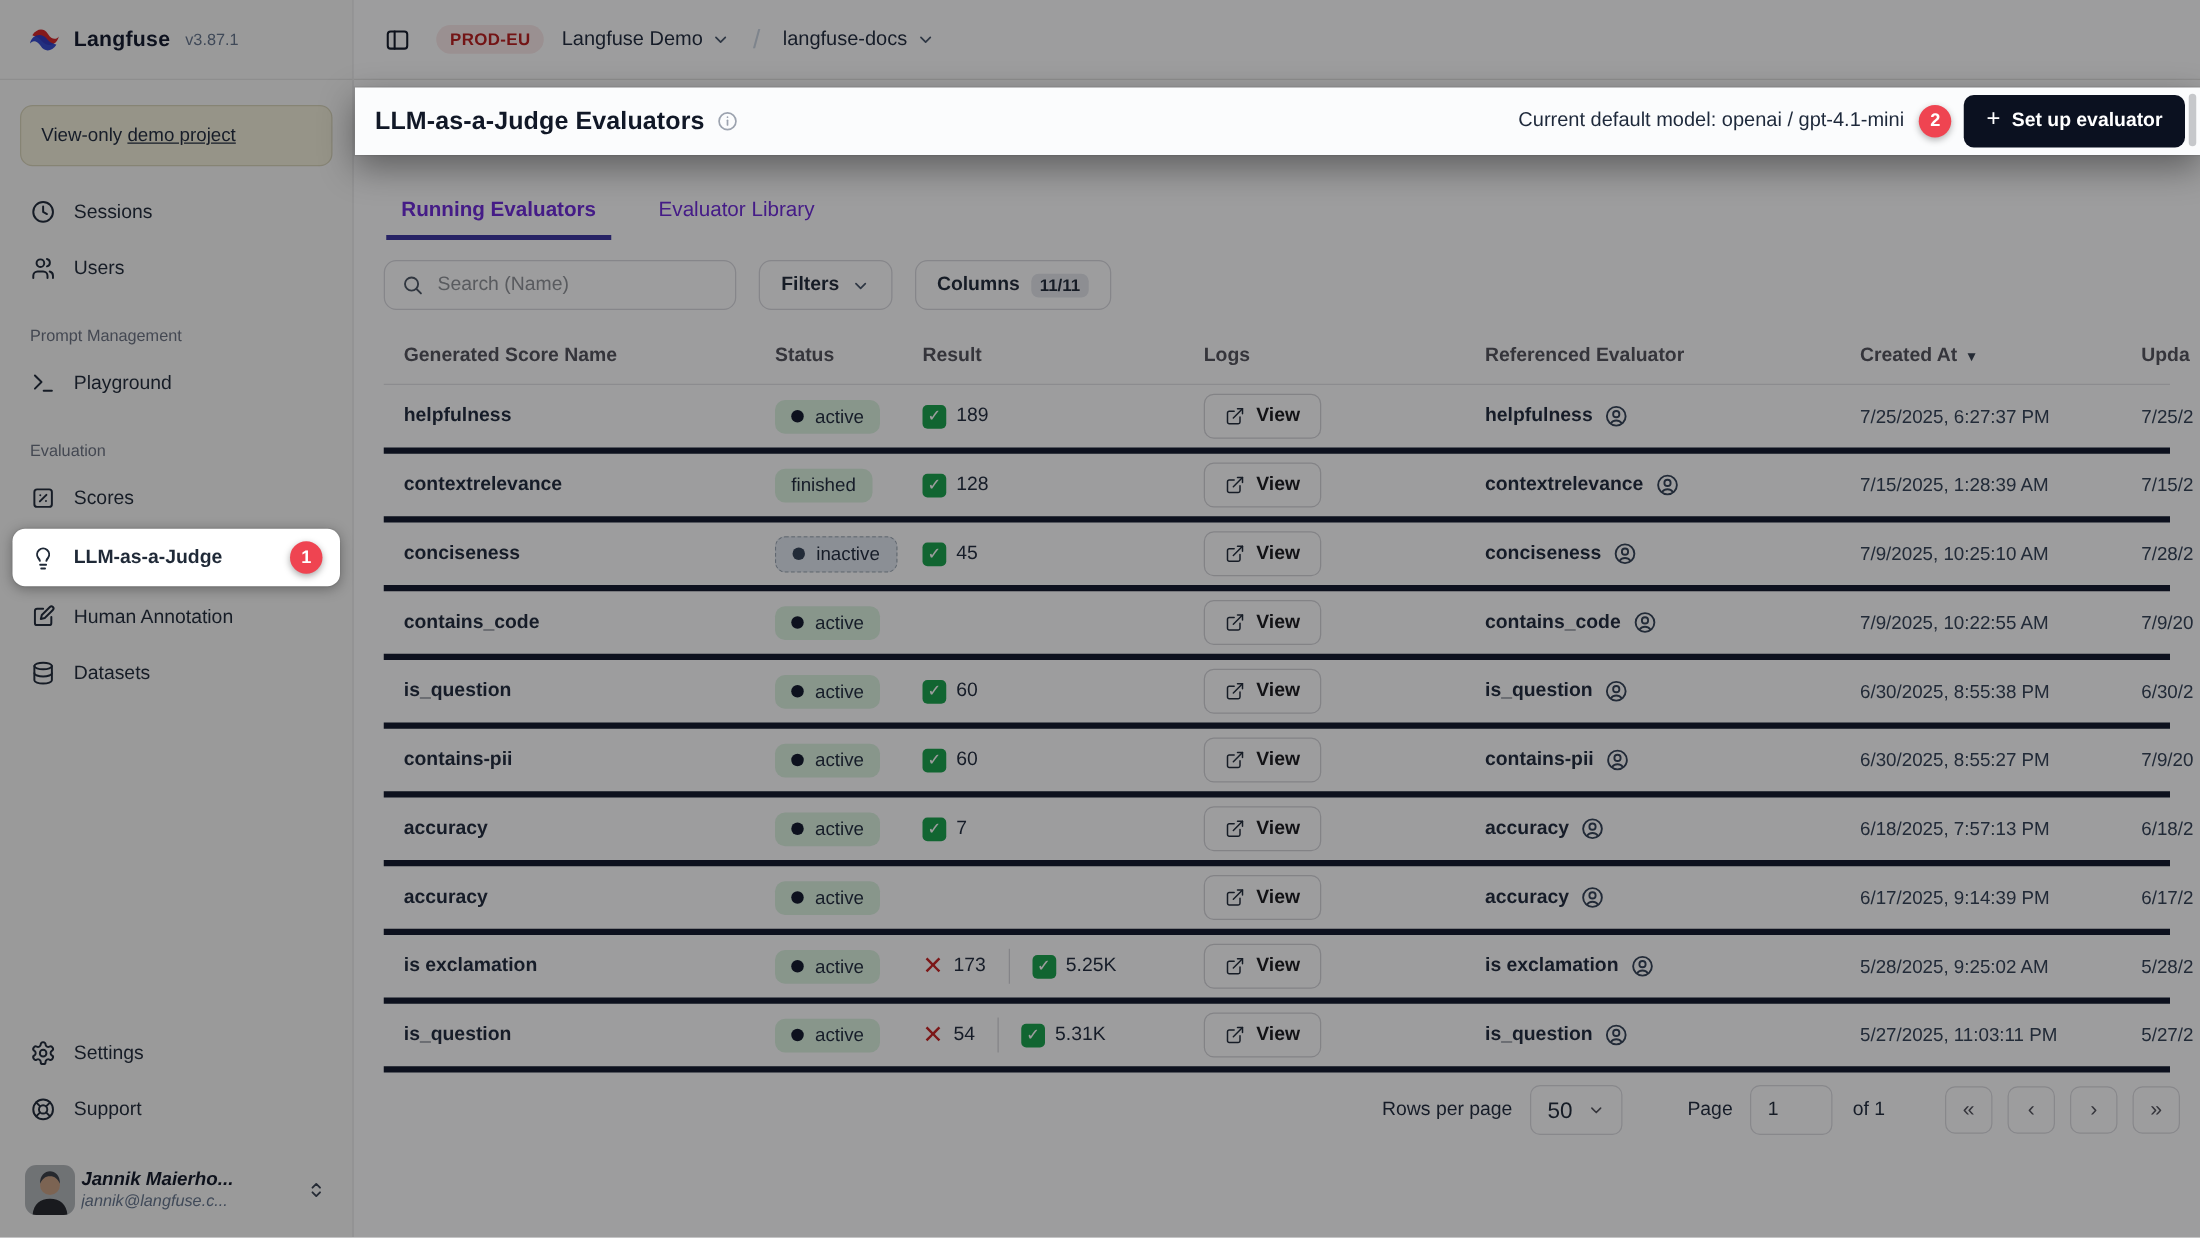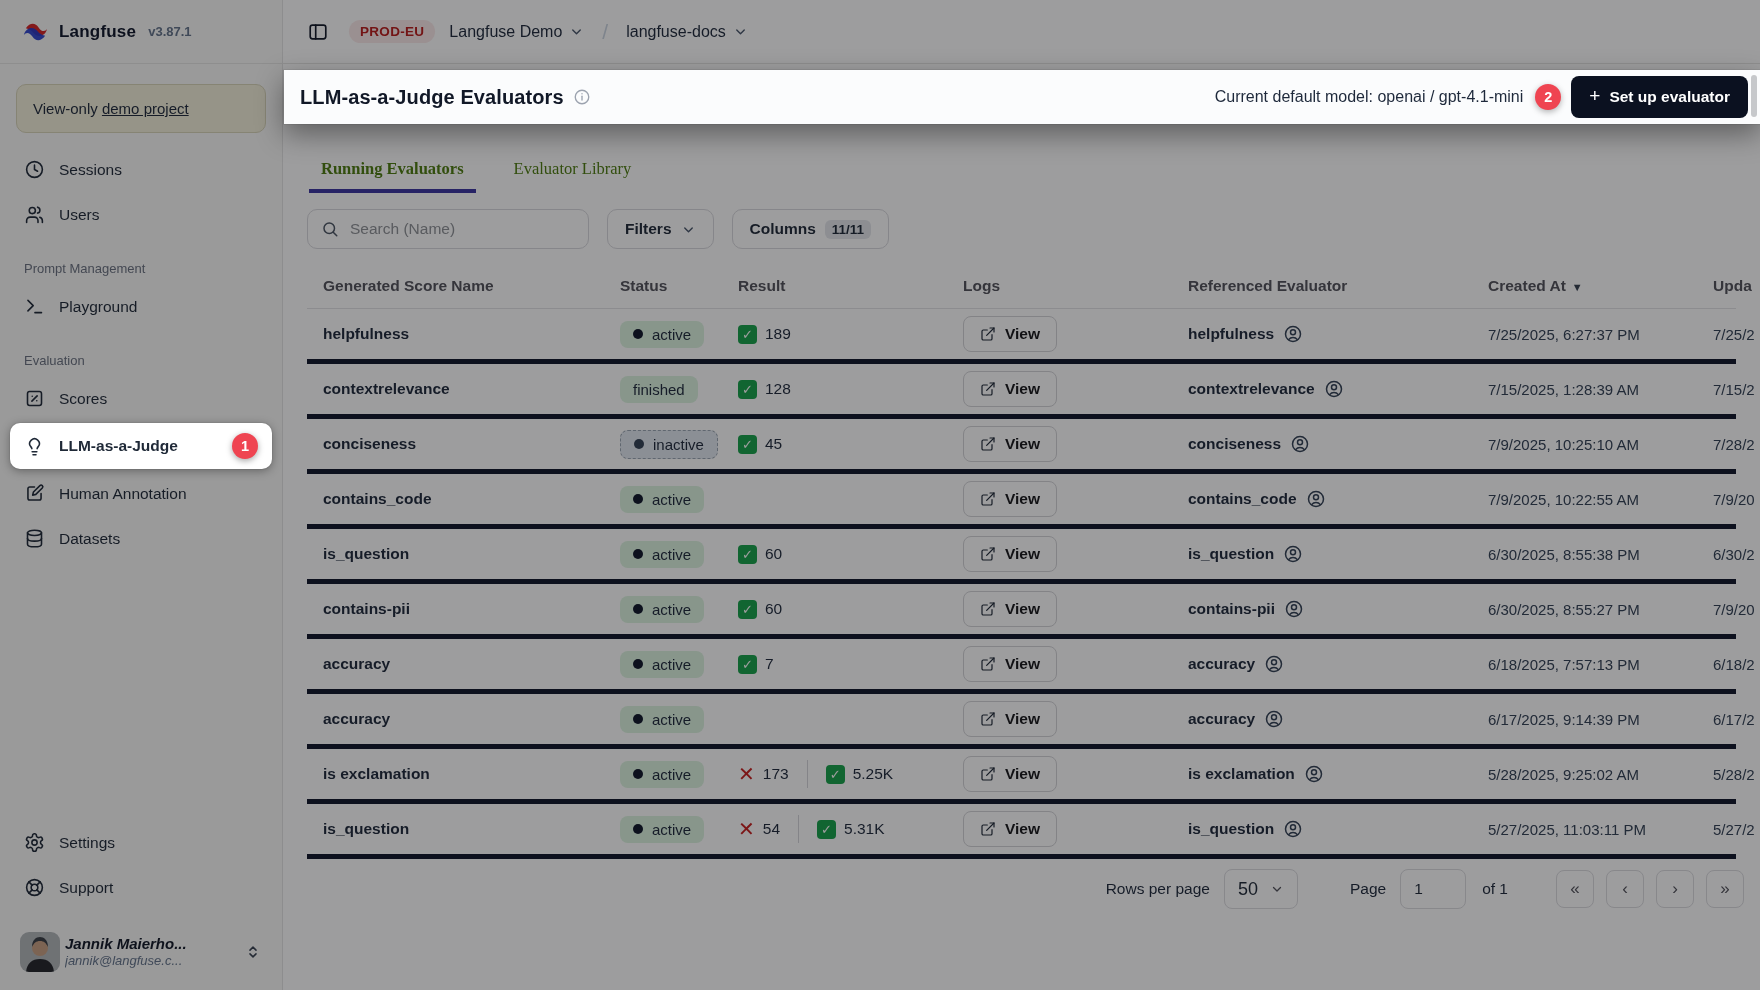--- a/index.html
+++ b/index.html
@@ -9,21 +9,21 @@
   .app { display:flex; height:100%; }
 
   
   .dim { position:absolute; inset:0; background:rgba(10,10,12,0.40); z-index:40; }
 
   
   .sidebar { width:283px; min-width:283px; background:#fafaf9; border-right:1px solid #e4e4e4; display:flex; flex-direction:column; position:relative; }
   .sidebar-top { height:64px; display:flex; align-items:center; gap:10px; padding:0 22px; border-bottom:1px solid #e7e7e5; }
   .logo { width:27px; height:24px; display:flex; }
   .brand-name { font-size:17px; font-weight:700; color:#0f172a; letter-spacing:.2px; }
-  .brand-ver { font-size:13px; color:#64748b; margin-left:2px;font-weight:bold; }
+  .brand-ver { font-size:13px; color:#64748b; margin-left:2px; }
 
   .view-only { margin:20px 16px 6px; background:#f4f0da; border:1px solid #d9d5ba; border-radius:10px; padding:15px 16px; font-size:15px; color:#1e293b; }
   .view-only a { color:#1e293b; text-decoration:underline; cursor:pointer; }
 
   .nav { display:flex; flex-direction:column; flex:1; padding:8px 0 10px; }
   .nav-section { font-size:13px; color:#6b7280; padding:0 24px; margin:24px 0 8px; }
   .nav-item { display:flex; align-items:center; gap:14px; margin:2px 10px; padding:10px 14px; border-radius:10px; font-size:15.5px; color:#1f2937; cursor:pointer; }
   .nav-item svg { width:21px; height:21px; }
   .nav-item.active { background:#ffffff; position:relative; z-index:60; font-weight:600; box-shadow:0 2px 10px rgba(0,0,0,.35), 0 0 0 1px rgba(0,0,0,.04); }
   .nav-badge { margin-left:auto; width:26px; height:26px; border-radius:50%; background:#ef4451; color:#fff; font-size:14.5px; font-weight:700; display:flex; align-items:center; justify-content:center; box-shadow:0 2px 6px rgba(0,0,0,.35); }
@@ -53,21 +53,21 @@
   .band-spacer { flex:1; }
   .band-model { font-size:16px; color:#1e293b; }
   .step-badge { width:26px; height:26px; border-radius:50%; background:#ef4451; color:#fff; font-size:14.5px; font-weight:700; display:flex; align-items:center; justify-content:center; margin:0 10px 0 12px; box-shadow:0 2px 6px rgba(0,0,0,.3); }
   .setup-btn { background:#0b1120; color:#fff; border:none; border-radius:8px; height:42px; padding:0 18px; font-size:15.5px; font-weight:600; font-family:inherit; display:flex; align-items:center; gap:9px; cursor:pointer; }
   .setup-btn .plus { font-size:19px; font-weight:500; margin-top:-2px; }
   .scroll-thumb { position:absolute; right:3px; top:5px; width:6px; height:42px; border-radius:3px; background:#c6c8cb; cursor:pointer; }
 
   .content { flex:1; padding:0 24px; display:flex; flex-direction:column; min-width:0; }
 
   .tabs { display:flex; gap:26px; margin-top:86px; padding:0 2px; }
-  .tab { font-size:16.5px; font-weight:500; color:#4d7c0f; padding:9px 12px 10px; border-bottom:4px solid transparent; cursor:pointer;font-family:Liberation Serif, serif; }
+  .tab { font-size:16.5px; font-weight:500; color:#6d28d9; padding:9px 12px 10px; border-bottom:4px solid transparent; cursor:pointer; }
   .tab.active { font-weight:600; border-bottom-color:#3b35a0; }
 
   .toolbar { display:flex; gap:18px; margin-top:16px; align-items:center; }
   .search-box { width:282px; height:40px; border:1px solid #d9d9de; border-radius:10px; background:#fff; display:flex; align-items:center; gap:11px; padding:0 13px; cursor:text; }
   .search-box svg { width:18px; height:18px; color:#4b5563; flex:none; }
   .search-ph { font-size:15.5px; color:#8e9196; }
   .tool-btn { height:40px; border:1px solid #d9d9de; border-radius:10px; background:#fff; display:flex; align-items:center; gap:9px; padding:0 17px; font-size:15.5px; font-weight:600; color:#1f2937; cursor:pointer; font-family:inherit; }
   .tool-btn svg { width:15px; height:15px; color:#475569; }
   .count-pill { background:#e4e7ec; border-radius:6px; padding:2px 7px; font-size:13.5px; font-weight:600; color:#1f2937; }
 

